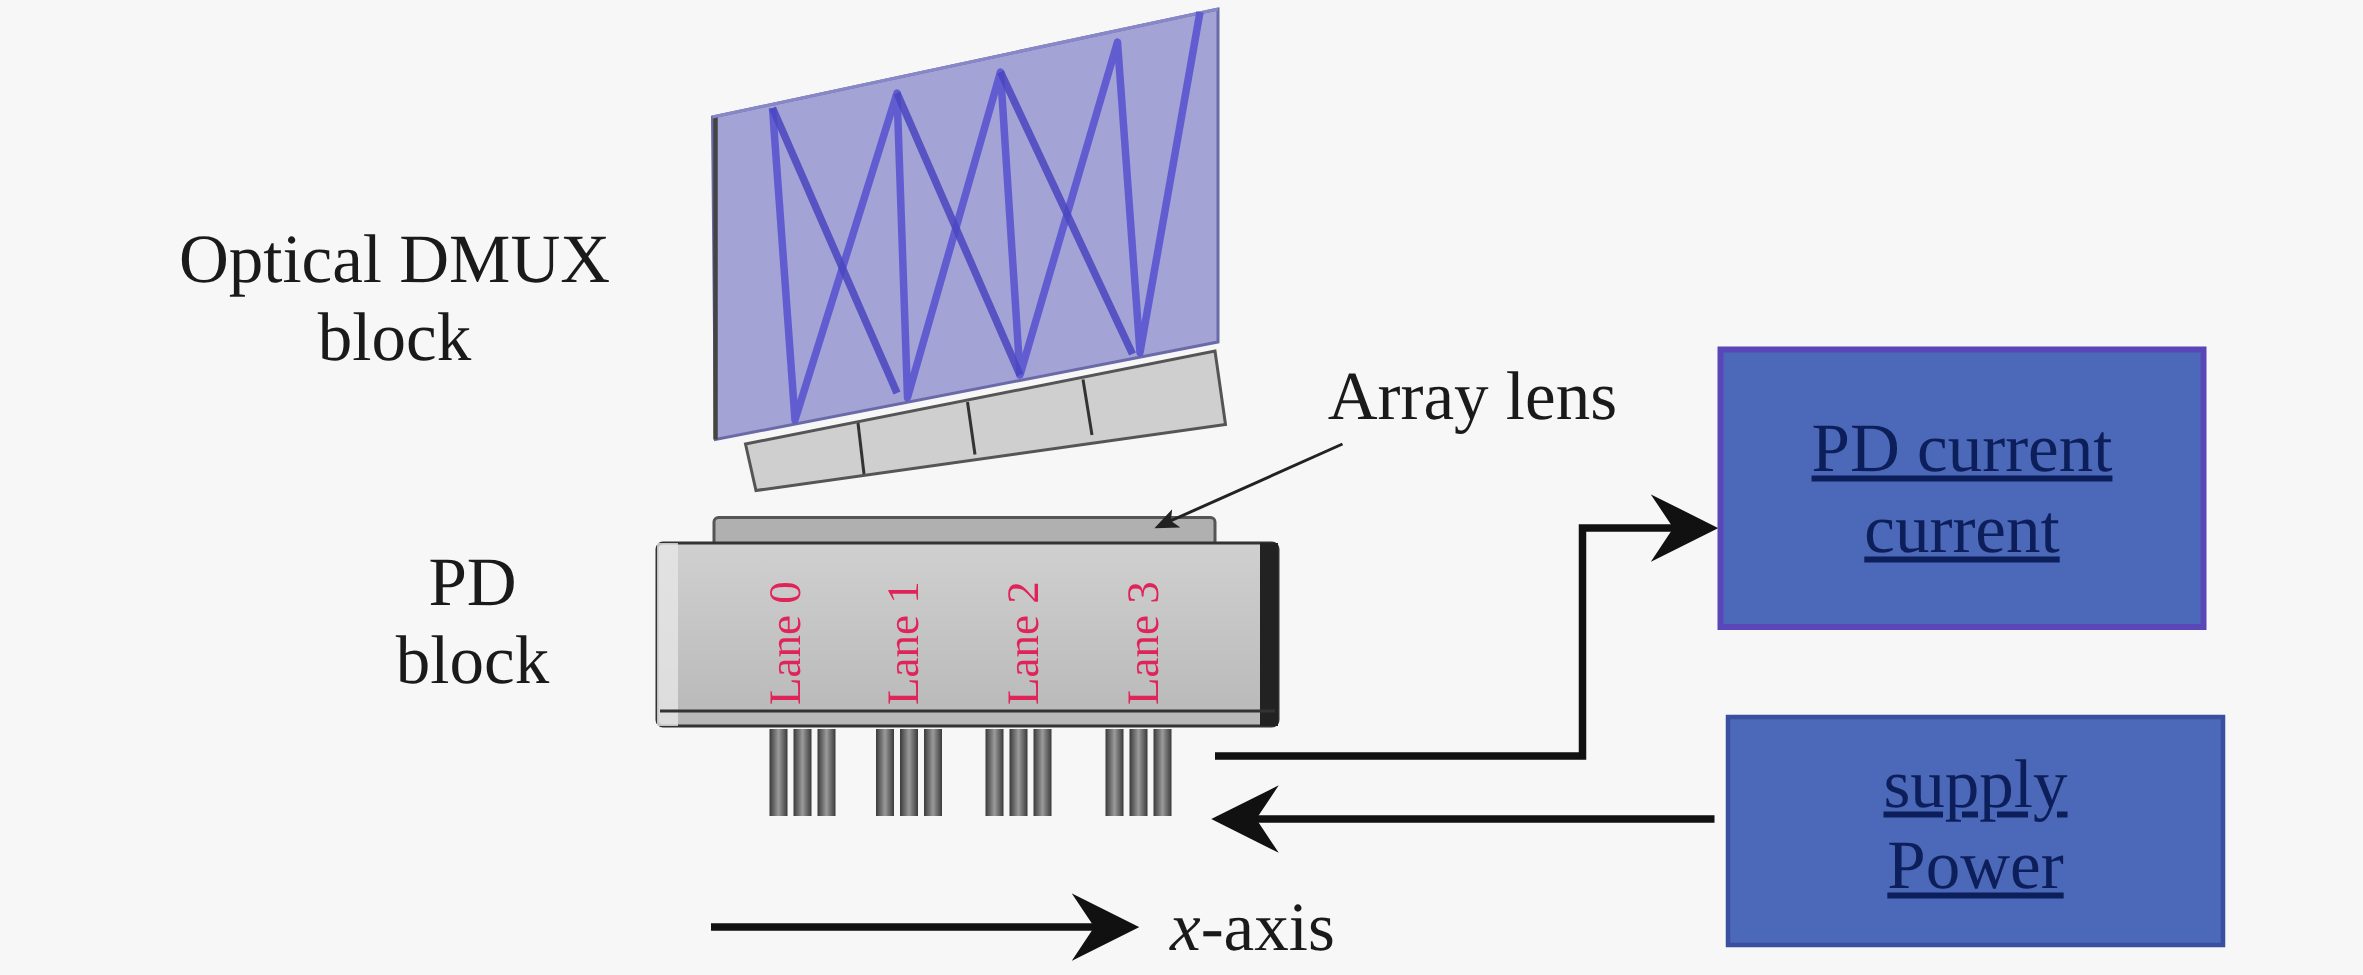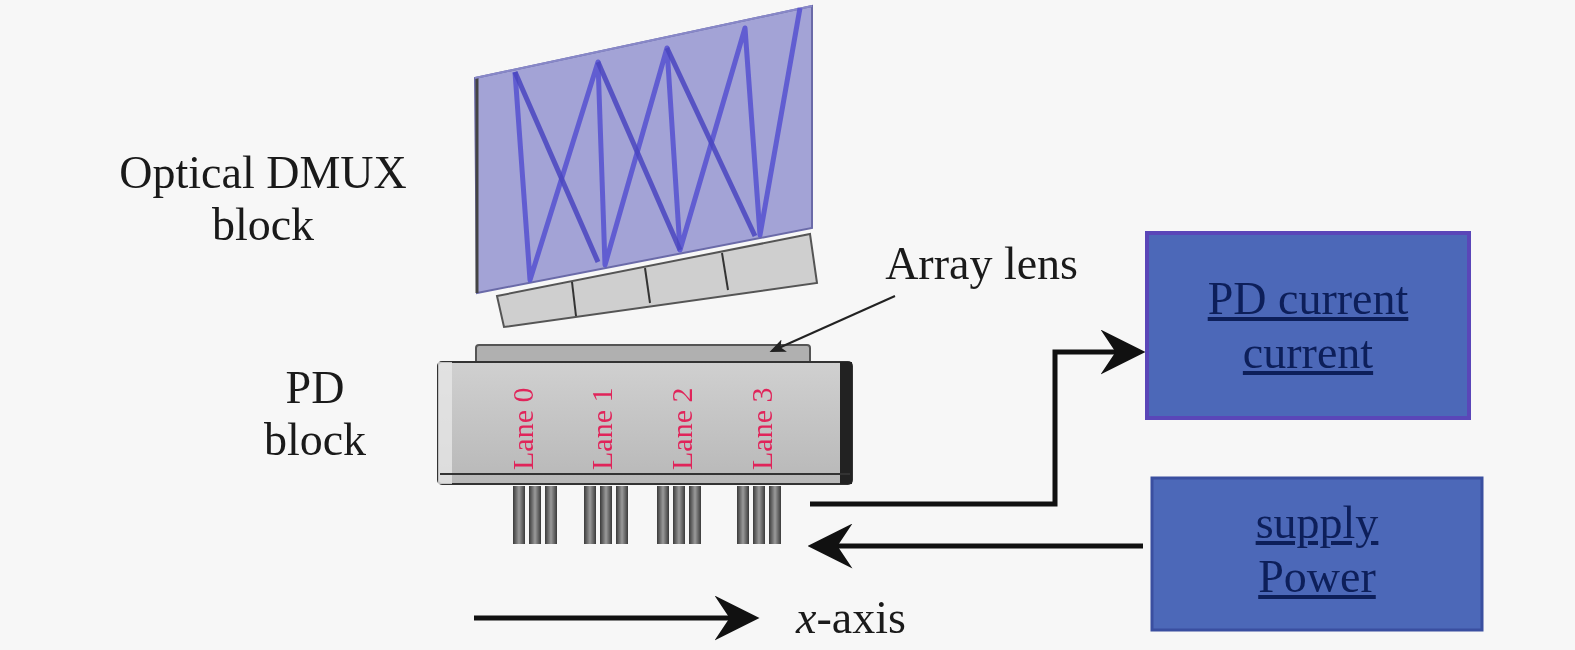--- a/index.html
+++ b/index.html
@@ -98,21 +98,21 @@
   <div>block</div>
 </div>
 
 <div class="lbl" style="left:240px; top:362px; width:150px;">
   <div>PD</div>
   <div>block</div>
 </div>
 
 <div class="lbl" style="left:838px; top:238px; width:240px; text-align:right;">Array lens</div>
 
-<div class="lbl" style="left:780px; top:592px; width:200px; text-align:left;margin-left:16px;">
+<div class="lbl" style="left:780px; top:592px; width:200px; text-align:left;">
   <i>x</i><span>-axis</span>
 </div>
 
 <div class="box-text" style="left:1147px; top:272px; width:322px;">
   <div>PD current</div>
   <div>current</div>
 </div>
 
 <div class="box-text" style="left:1152px; top:496px; width:330px;">
   <div>supply</div>

